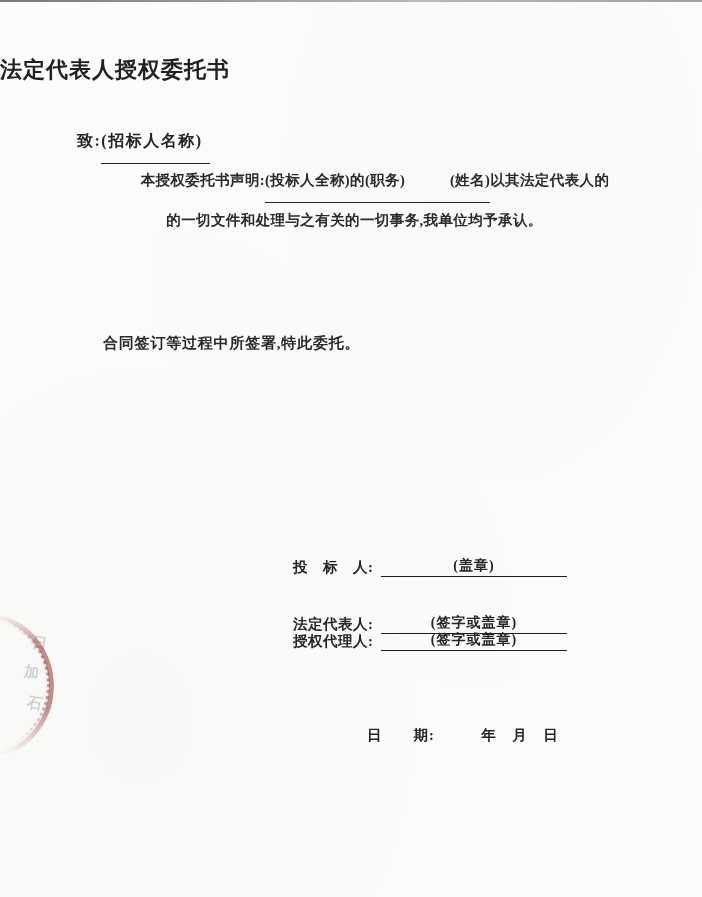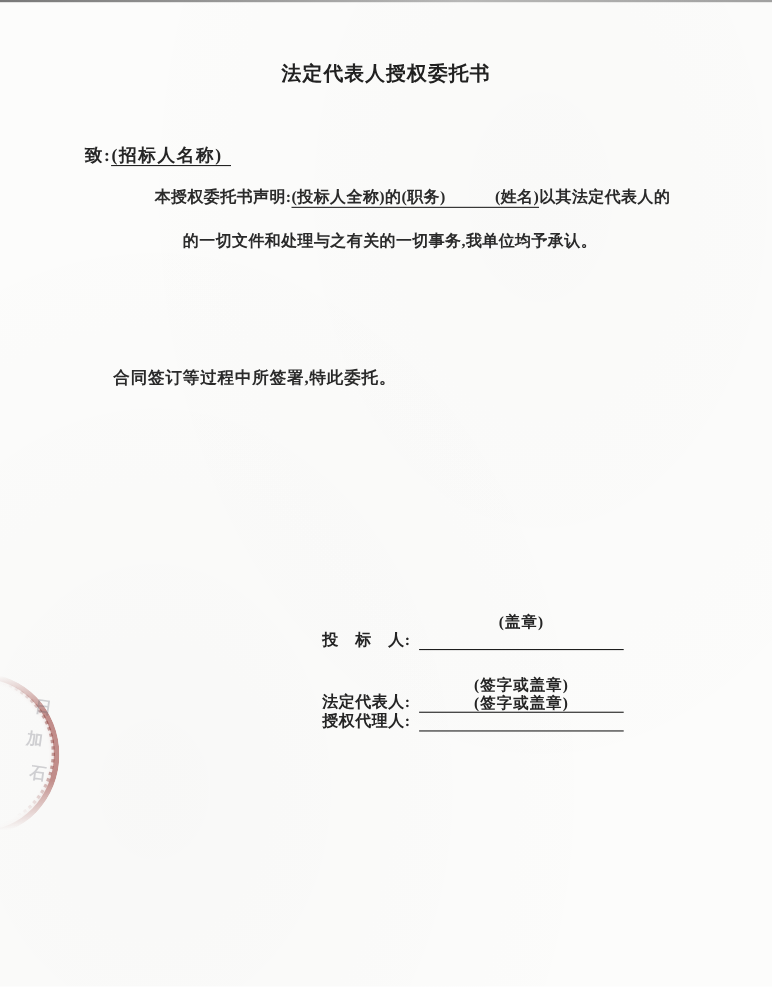--- a/index.html
+++ b/index.html
@@ -17,32 +17,31 @@
       radial-gradient(ellipse at 70% 20%, rgba(0,0,0,0.012), transparent 60%),
       radial-gradient(ellipse at 20% 80%, rgba(0,0,0,0.015), transparent 55%),
       #fcfcfb;
   }
   .scan-top-line {
     position: absolute; top: 0; left: 0; width: 100%; height: 2px;
     background: linear-gradient(to right, rgba(50,50,50,0.65), rgba(60,60,60,0.35) 60%, rgba(70,70,70,0.5));
   }
   .title {
     position: absolute; top: 55px; left: 0; width: 100%;
-    text-align: center;
-    font-size: 18px; font-weight: 700; letter-spacing: 1px;
+    font-size: 22px; font-weight: 700; letter-spacing: 1px;
     color: #212121;
   }
   .salutation {
     position: absolute; top: 131px; left: 77px;
     font-size: 16px; font-weight: 700; letter-spacing: 1.5px;
     white-space: nowrap;
   }
   .u {
     border-bottom: 1.6px solid #232323;
-    padding-bottom: 0;
+    padding-bottom: 14px;
   }
   .salutation .u { padding-right: 8px; }
   .declaration {
     position: absolute; top: 160px; left: 62px; width: 585px;
     font-size: 14.5px; font-weight: 600; letter-spacing: 0.4px;
     color: #2a2a2a;
   }
   .dec-line {
     height: 40px; line-height: 40px;
     white-space: nowrap;
@@ -62,21 +61,21 @@
     font-size: 14.5px; font-weight: 700;
     white-space: nowrap; color: #242424;
   }
   .sig-row .sig-label {
     display: inline-block; width: 88px; letter-spacing: 0.5px;
   }
   .sig-row .sig-blank {
     display: inline-block; width: 186px;
     text-align: center;
     border-bottom: 1.7px solid #1e1e1e;
-    padding-bottom: 15px;
+    padding-bottom: 1px;
     font-size: 14px; letter-spacing: 1px;
   }
   .sig-bidder { top: 557px; }
   .sig-legal  { top: 614px; }
   .sig-agent  { top: 631px; }
   .date-line {
     position: absolute; top: 726px; left: 367px;
     font-size: 14.5px; font-weight: 700; letter-spacing: 1px;
     white-space: nowrap; color: #242424;
   }
@@ -136,20 +135,21 @@
   <div class="sig-row sig-legal">
     <span class="sig-label">法定代表人:</span>
       <span class="sig-blank">(签字或盖章)</span>
   </div>
 
   <div class="sig-row sig-agent">
     <span class="sig-label">授权代理人:</span>
       <span class="sig-blank">(签字或盖章)</span>
   </div>
 
+  <div class="date-line">日　　期:　　　年　月　日</div>
 
   <div class="stamp-arc"></div>
   <div class="stamp-arc2"></div>
 
   <span class="bleed-mark bleed-1">日</span>
   <span class="bleed-mark bleed-2">加</span>
   <span class="bleed-mark bleed-3">石</span>
 
 </div>
 

